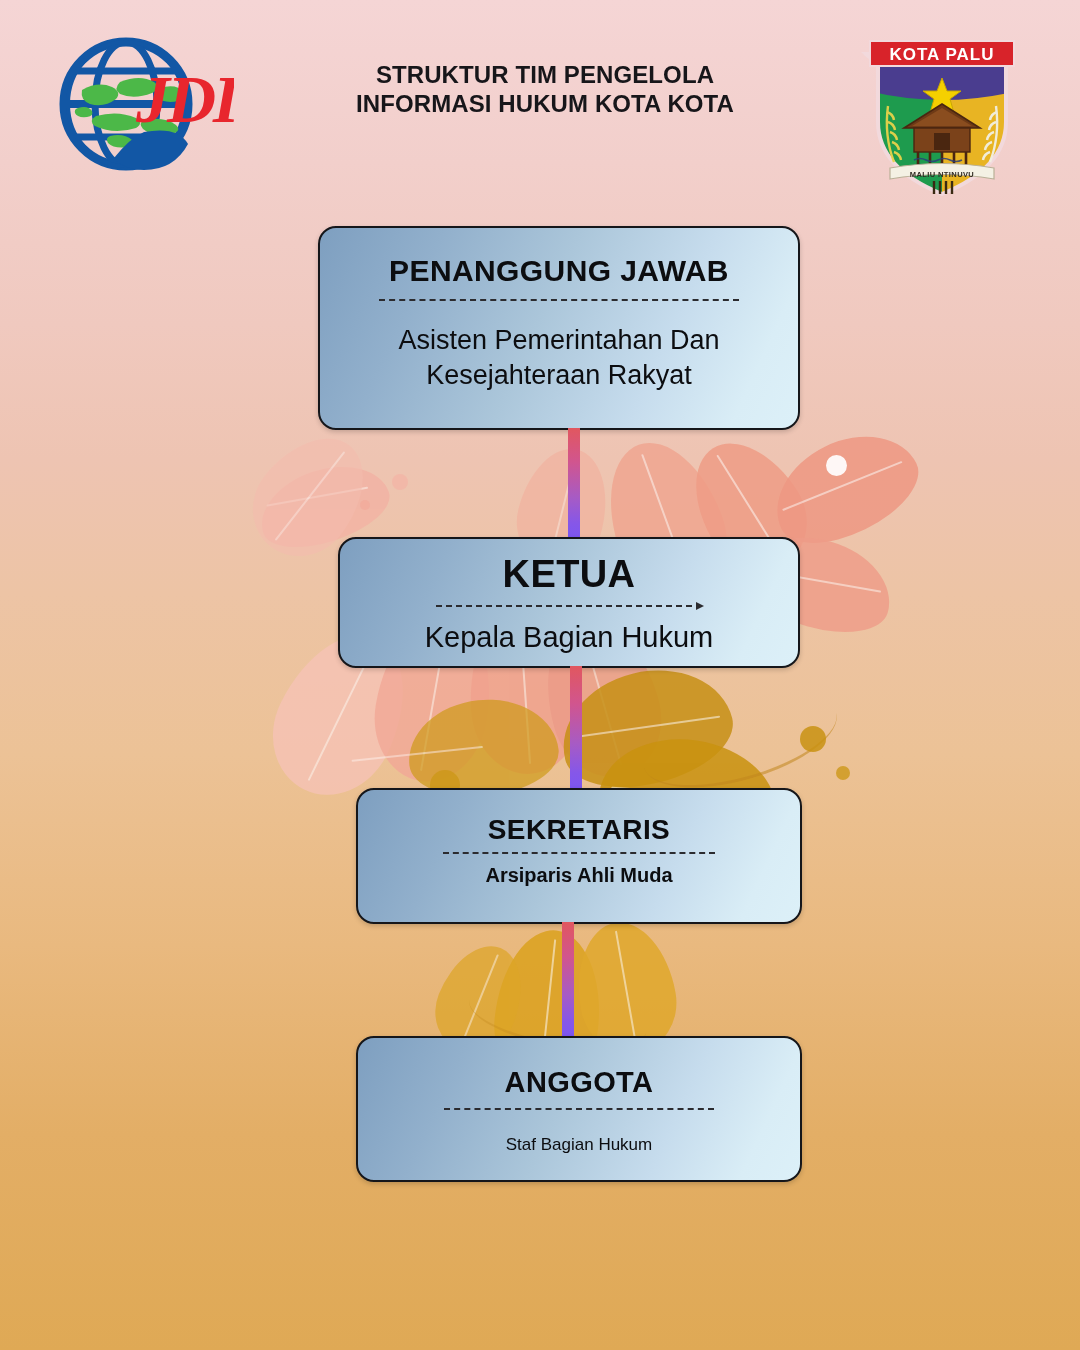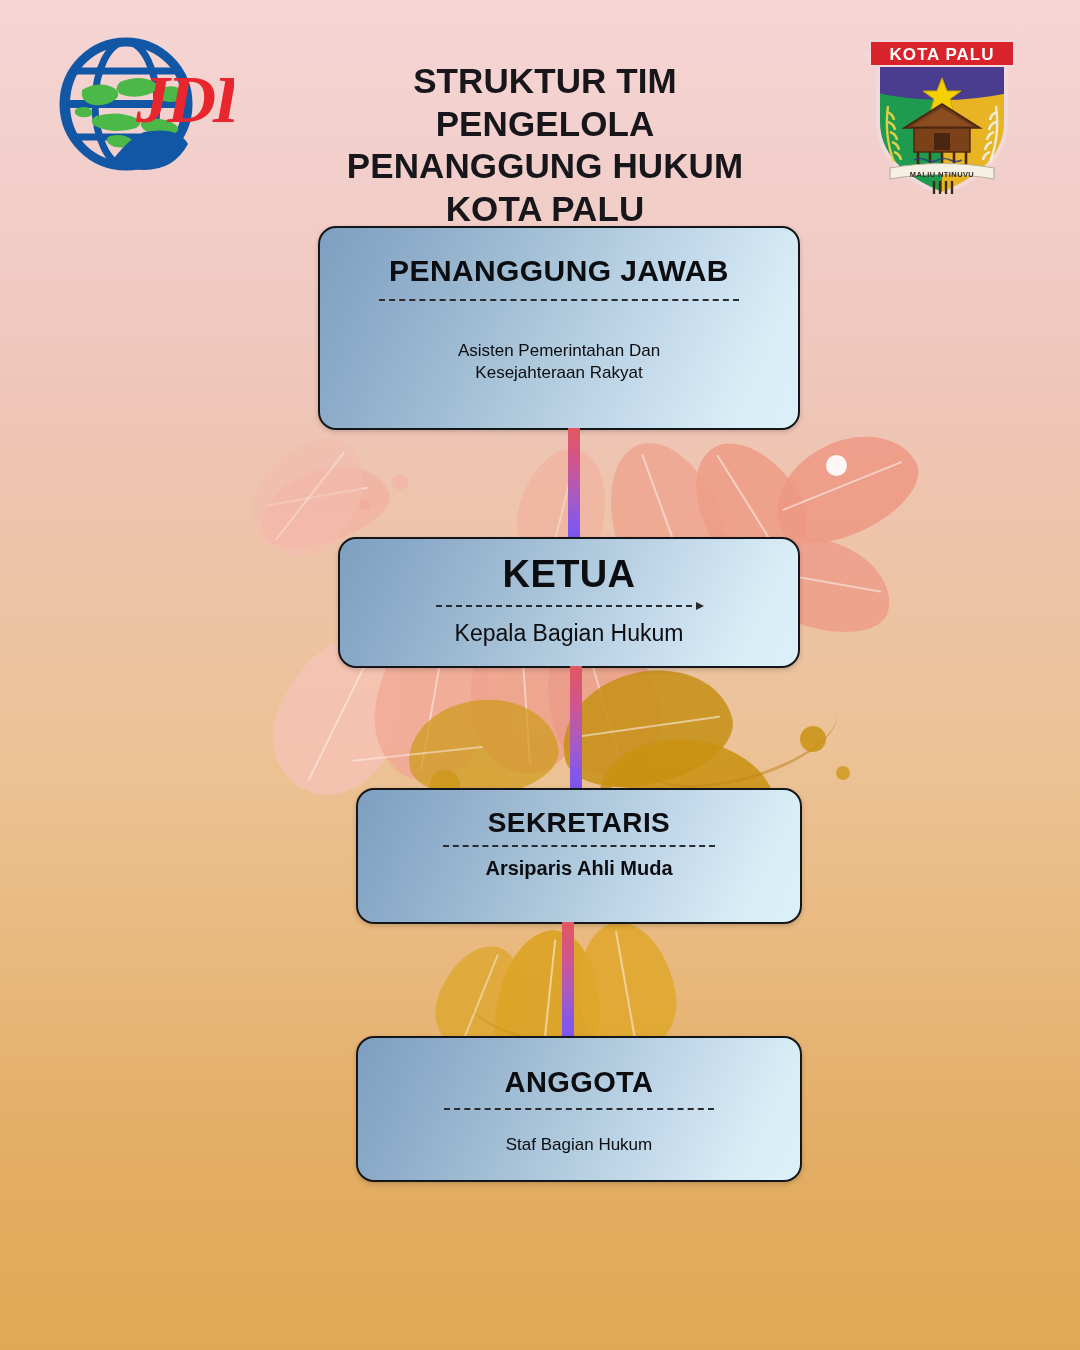--- a/index.html
+++ b/index.html
@@ -36,21 +36,21 @@
   }
   .dot { position:absolute; border-radius:50%; }
   .stem { position:absolute; background:transparent; border-bottom:3px solid rgba(193,134,30,.55); border-radius:50%; }
 
   
   .header { position:absolute; left:0; top:0; width:1080px; height:200px; }
   .logo-jdihn { position:absolute; left:48px; top:24px; width:186px; height:160px; }
   .emblem-palu { position:absolute; left:856px; top:36px; width:172px; height:160px; }
   .title {
     position:absolute; left:305px; top:60px; width:480px;
-    font-size:35px; font-weight:bold; line-height:1.22;
+    font-size:24px; font-weight:bold; line-height:1.22;
     color:#17161a; letter-spacing:.1px; text-align:center;
   }
 
   
   .node {
     position:absolute;
     border:2.5px solid #15161a;
     border-radius:18px;
     background:linear-gradient(115deg, #7e9fc0 0%, #92b0cc 22%, #abc6da 46%, #c6dced 70%, #d9edf6 88%, #dcf0f8 100%);
     box-shadow:0 2px 5px rgba(0,0,0,.18);
@@ -63,29 +63,29 @@
   .rule.arrow::after{
     content:""; position:absolute; right:-2px; top:-5px;
     border-top:4px solid transparent; border-bottom:4px solid transparent;
     border-left:8px solid #2b2b2f;
   }
 
   
   #node-pj   { left:318px; top:226px; width:482px; height:204px; }
   #node-pj .node-title{ font-size:30px; margin-top:26px; }
   #node-pj .rule { width:360px; margin-top:11px; }
-  #node-pj .node-sub { font-size:17px; margin-top:39px; }
+  #node-pj .node-sub { font-size:27px; margin-top:22px; }
 
   #node-ketua{ left:338px; top:537px; width:462px; height:131px; }
   #node-ketua .node-title{ font-size:38px; margin-top:14px; }
   #node-ketua .rule { width:266px; margin-top:9px; }
-  #node-ketua .node-sub{ font-size:23px; margin-top:12px; }
+  #node-ketua .node-sub{ font-size:29px; margin-top:12px; }
 
   #node-sek  { left:356px; top:788px; width:446px; height:136px; }
-  #node-sek .node-title{ font-size:28px; margin-top:17px; }
+  #node-sek .node-title{ font-size:28px; margin-top:24px; }
   #node-sek .rule { width:272px; margin-top:6px; }
   #node-sek .node-sub{ font-size:20px; font-weight:bold; margin-top:9px; }
 
   #node-ang  { left:356px; top:1036px; width:446px; height:146px; }
   #node-ang .node-title{ font-size:29px; margin-top:28px; }
   #node-ang .rule { width:270px; margin-top:9px; }
   #node-ang .node-sub{ font-size:17px; margin-top:24px; }
 
   
   .connector {
@@ -194,21 +194,21 @@
       </g>
 
       <g fill="#e8262d" font-family="'Liberation Serif', serif" font-weight="bold" font-style="italic">
         <text x="88" y="98" font-size="68" letter-spacing="-3">JDIHN</text>
       </g>
     </svg>
   </div>
 
   <div class="title">
     <div>STRUKTUR TIM PENGELOLA</div>
-    <div>PENANGGUNG HUKUM KOTA PALU</div>
+    <div>INFORMASI HUKUM KOTA KOTA</div>
   </div>
 
   <div class="emblem-palu">
     <svg viewBox="0 0 172 160" width="172" height="160" aria-hidden="true">
       <defs>
         <clipPath id="shieldClip">
           <path d="M10 18 q10 10 20 0 q10 10 20 0 q10 10 20 0 q10 10 20 0 q10 10 20 0 q10 10 20 0
                    L150 18 L150 86 q0 46 -64 72 q-64 -26 -64 -72 L22 18 Z"></path>
         </clipPath>
       </defs>

